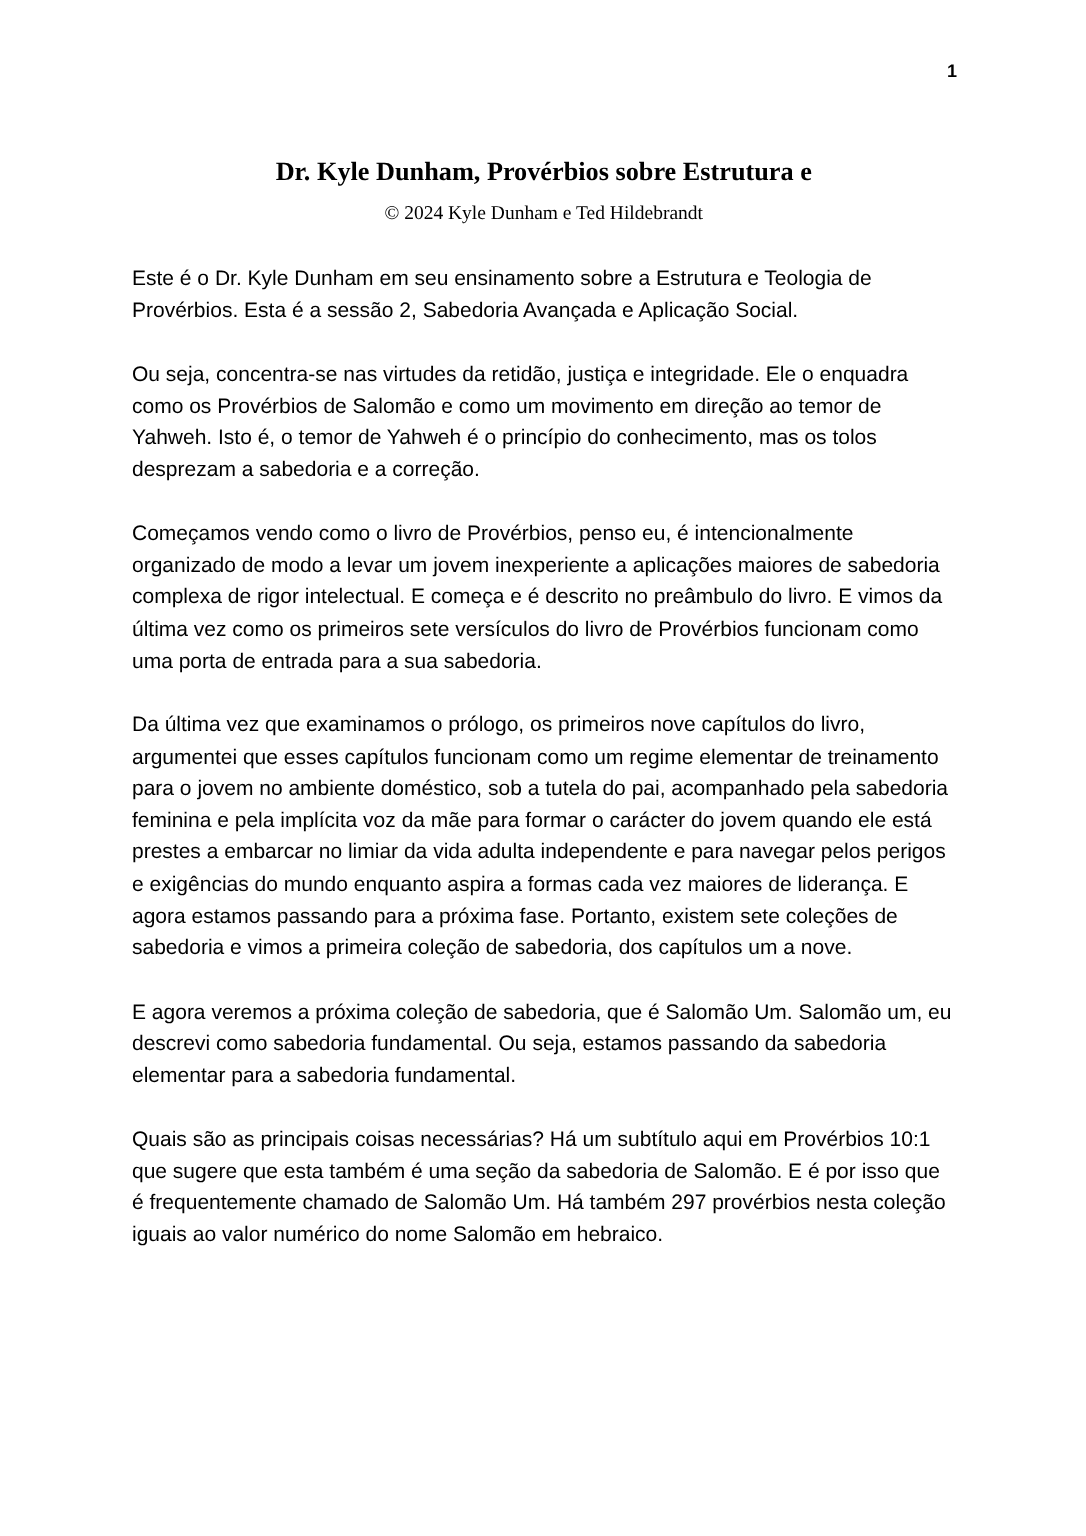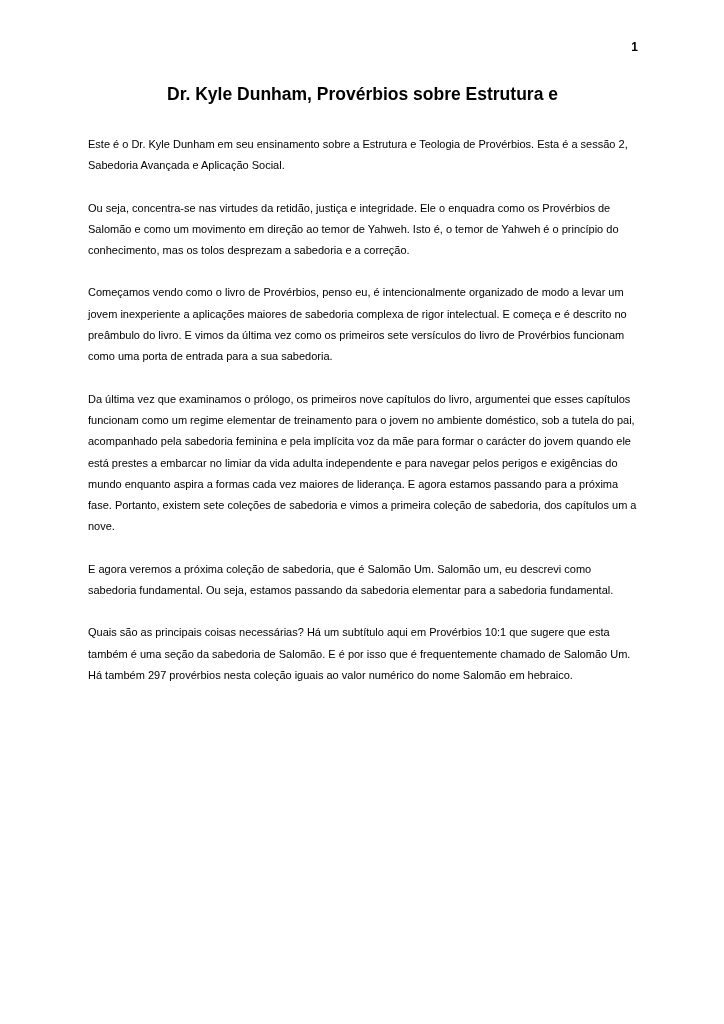--- a/index.html
+++ b/index.html
@@ -20,53 +20,55 @@
   .page-number {
     position: absolute;
     top: 40px;
     right: 86px;
     font-size: 12px;
     font-weight: bold;
     line-height: 14px;
   }
   .doc-header {
     margin: 0 87px 0 88px;
-    padding-top: 80px;
+    padding-top: 100px;
     text-align: center;
+    font-family: Liberation Serif, serif;
   }
   .doc-title-line {
     font-size: 17.5px;
     font-weight: bold;
     line-height: 29px;
   }
   .doc-copyright {
     font-size: 13px;
     line-height: 17px;
     margin-top: 4px;
   }
   .doc-body {
     margin: 0 87px 0 88px;
     padding-top: 25px;
-    font-size: 11px;
+    font-size: 14px;
     line-height: 21.3px;
     text-align: left;
   }
   .doc-body p {
     margin: 0 0 21px 0;
   }
 </style>
 </head>
 <body>
 
 <div class="page">
 
   <div class="page-number">1</div>
 
   <div class="doc-header">
     <div class="doc-title-line">Dr. Kyle Dunham, Provérbios sobre Estrutura e</div>
+    <div class="doc-copyright">© 2024 Kyle Dunham e Ted Hildebrandt</div>
   </div>
 
   <div class="doc-body">
     <p>Este é o Dr. Kyle Dunham em seu ensinamento sobre a Estrutura e Teologia de Provérbios. Esta é a sessão 2, Sabedoria Avançada e Aplicação Social.</p>
     <p>Ou seja, concentra-se nas virtudes da retidão, justiça e integridade. Ele o enquadra como os Provérbios de Salomão e como um movimento em direção ao temor de Yahweh. Isto é, o temor de Yahweh é o princípio do conhecimento, mas os tolos desprezam a sabedoria e a correção.</p>
     <p>Começamos vendo como o livro de Provérbios, penso eu, é intencionalmente organizado de modo a levar um jovem inexperiente a aplicações maiores de sabedoria complexa de rigor intelectual. E começa e é descrito no preâmbulo do livro. E vimos da última vez como os primeiros sete versículos do livro de Provérbios funcionam como uma porta de entrada para a sua sabedoria.</p>
     <p>Da última vez que examinamos o prólogo, os primeiros nove capítulos do livro, argumentei que esses capítulos funcionam como um regime elementar de treinamento para o jovem no ambiente doméstico, sob a tutela do pai, acompanhado pela sabedoria feminina e pela implícita voz da mãe para formar o carácter do jovem quando ele está prestes a embarcar no limiar da vida adulta independente e para navegar pelos perigos e exigências do mundo enquanto aspira a formas cada vez maiores de liderança. E agora estamos passando para a próxima fase. Portanto, existem sete coleções de sabedoria e vimos a primeira coleção de sabedoria, dos capítulos um a nove.</p>
     <p>E agora veremos a próxima coleção de sabedoria, que é Salomão Um. Salomão um, eu descrevi como sabedoria fundamental. Ou seja, estamos passando da sabedoria elementar para a sabedoria fundamental.</p>
     <p>Quais são as principais coisas necessárias? Há um subtítulo aqui em Provérbios 10:1 que sugere que esta também é uma seção da sabedoria de Salomão. E é por isso que é frequentemente chamado de Salomão Um. Há também 297 provérbios nesta coleção iguais ao valor numérico do nome Salomão em hebraico.</p>
   </div>

